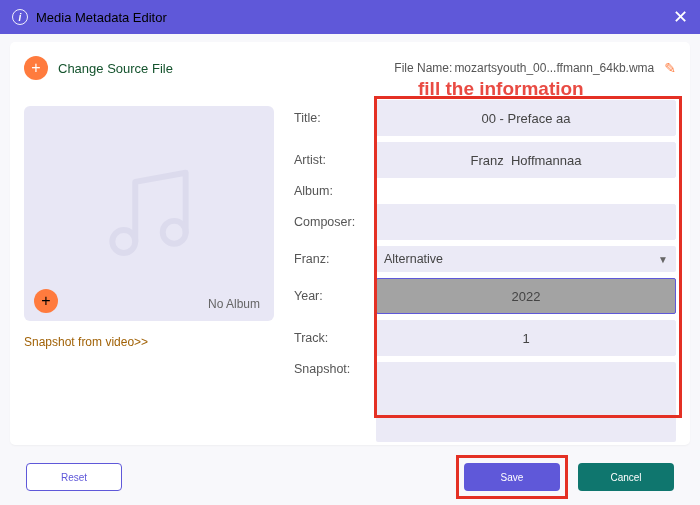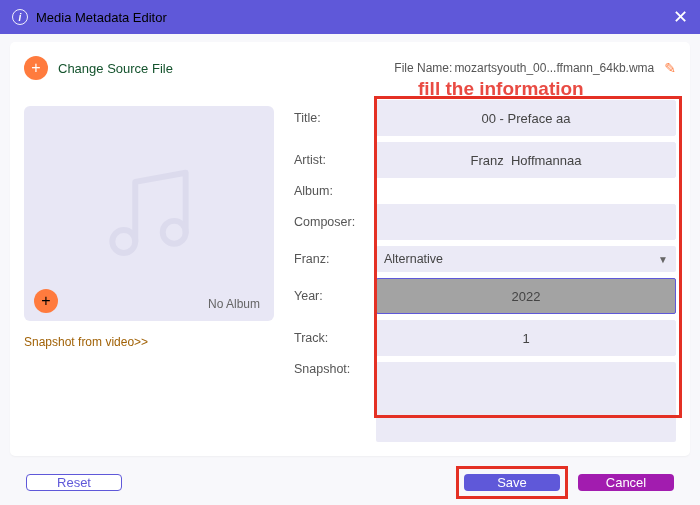--- a/index.html
+++ b/index.html
@@ -28,24 +28,24 @@
     .form-row { display:flex; align-items:center; margin-bottom:6px; }
     .form-row .lbl { width: 82px; font-size:12.5px; color:#555; text-align:left; }
     .form-row .inp { flex:1; height:36px; background:#ebeaf6; border:1px solid #ebeaf6; border-radius:2px; padding:0 8px; font-size:13px; color:#444; outline:none;text-align:center; }
     .form-row .inp.active { border:1px solid #5f58d9; background:#a3a3a3; }
     .form-row .sel { position:relative; flex:1; height:26px; background:#ebeaf6; border-radius:2px; padding:0 8px; font-size:12.5px; color:#444; display:flex; align-items:center; cursor:pointer; }
     .sel .caret { position:absolute; right:8px; font-size:10px; color:#666; }
     .form-row.ta { align-items:flex-start; }
     .form-row .ta-box { flex:1; height:80px; background:#ebeaf6; border-radius:2px; padding:6px 8px; font-size:12.5px; color:#444; resize:none; border:none; outline:none; font-family:inherit; }
     .red-box { position:absolute; border:3px solid #e43024; pointer-events:none; }
     .bottom-bar { display:flex; align-items:center; padding:10px 26px 14px 26px; }
-    .btn { height:17px; min-width:96px; border-radius:4px; font-size:13px; display:flex; align-items:center; justify-content:center; cursor:pointer; border:none; }
+    .btn { height:28px; min-width:96px; border-radius:4px; font-size:10px; display:flex; align-items:center; justify-content:center; cursor:pointer; border:none; }
     .btn.reset { border:1px solid #5f58d9; background:#fff; color:#5f58d9; }
     .btn.save { background:#5f58d9; color:#fff; }
-    .btn.cancel { background:#a21caf; color:#fff; margin-left:18px; }
+    .btn.cancel { background:#0f766e; color:#fff; margin-left:18px; }
     .btn-group-right { margin-left:auto; display:flex; align-items:center;border-radius:14px; }
   </style>
 </head>
 <body>
 
 <div class="titlebar">
   <span class="info-icon">i</span>
   <span class="title">Media Metadata Editor</span>
   <span class="close">✕</span>
 </div>

